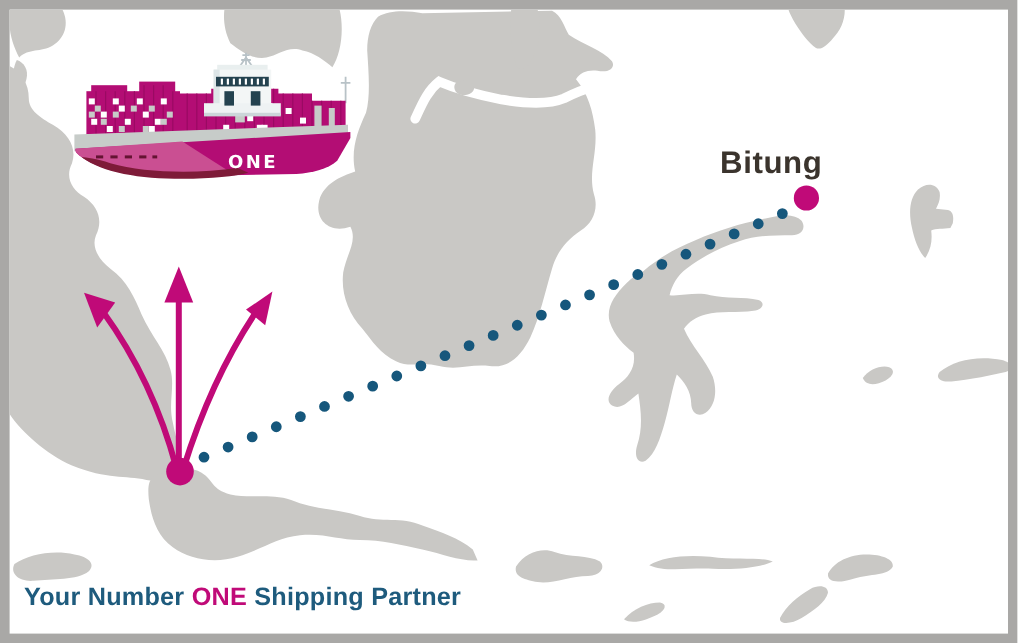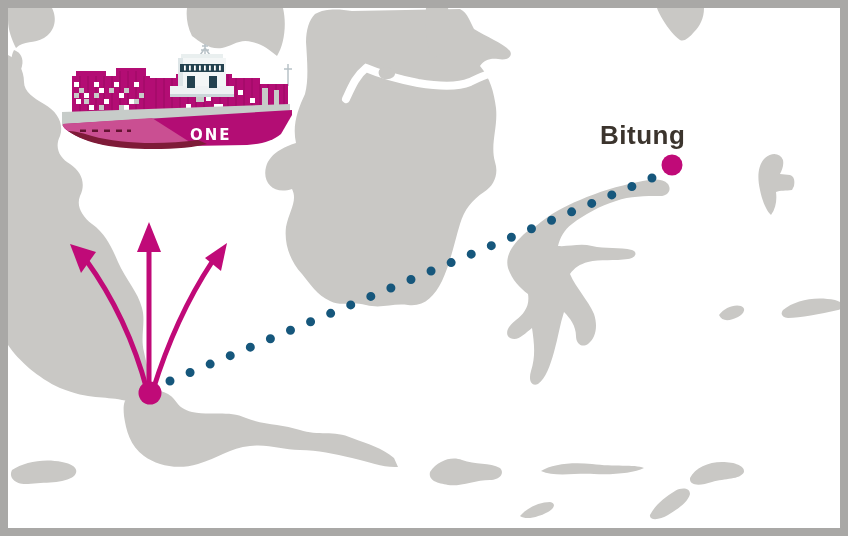--- a/index.html
+++ b/index.html
@@ -232,14 +232,15 @@
         <rect x="104" y="129.5" width="6" height="2.5"></rect>
           <rect x="116" y="129.5" width="6" height="2.5"></rect>
         <rect x="127" y="129.5" width="4" height="2.5"></rect>
       </g>
       <text x="190" y="140" font-family="'DejaVu Sans','Liberation Sans',sans-serif" font-size="15" font-weight="bold" letter-spacing="2" fill="#ffffff">ONE</text>
     </g>
   </svg>
 
   <div class="city-label" id="label-bitung">Bitung</div>
 
+  <div class="tagline"><span>Your Number </span><span class="one">ONE</span><span> Shipping Partner</span></div>
 
 </div>
 
 </body></html>

